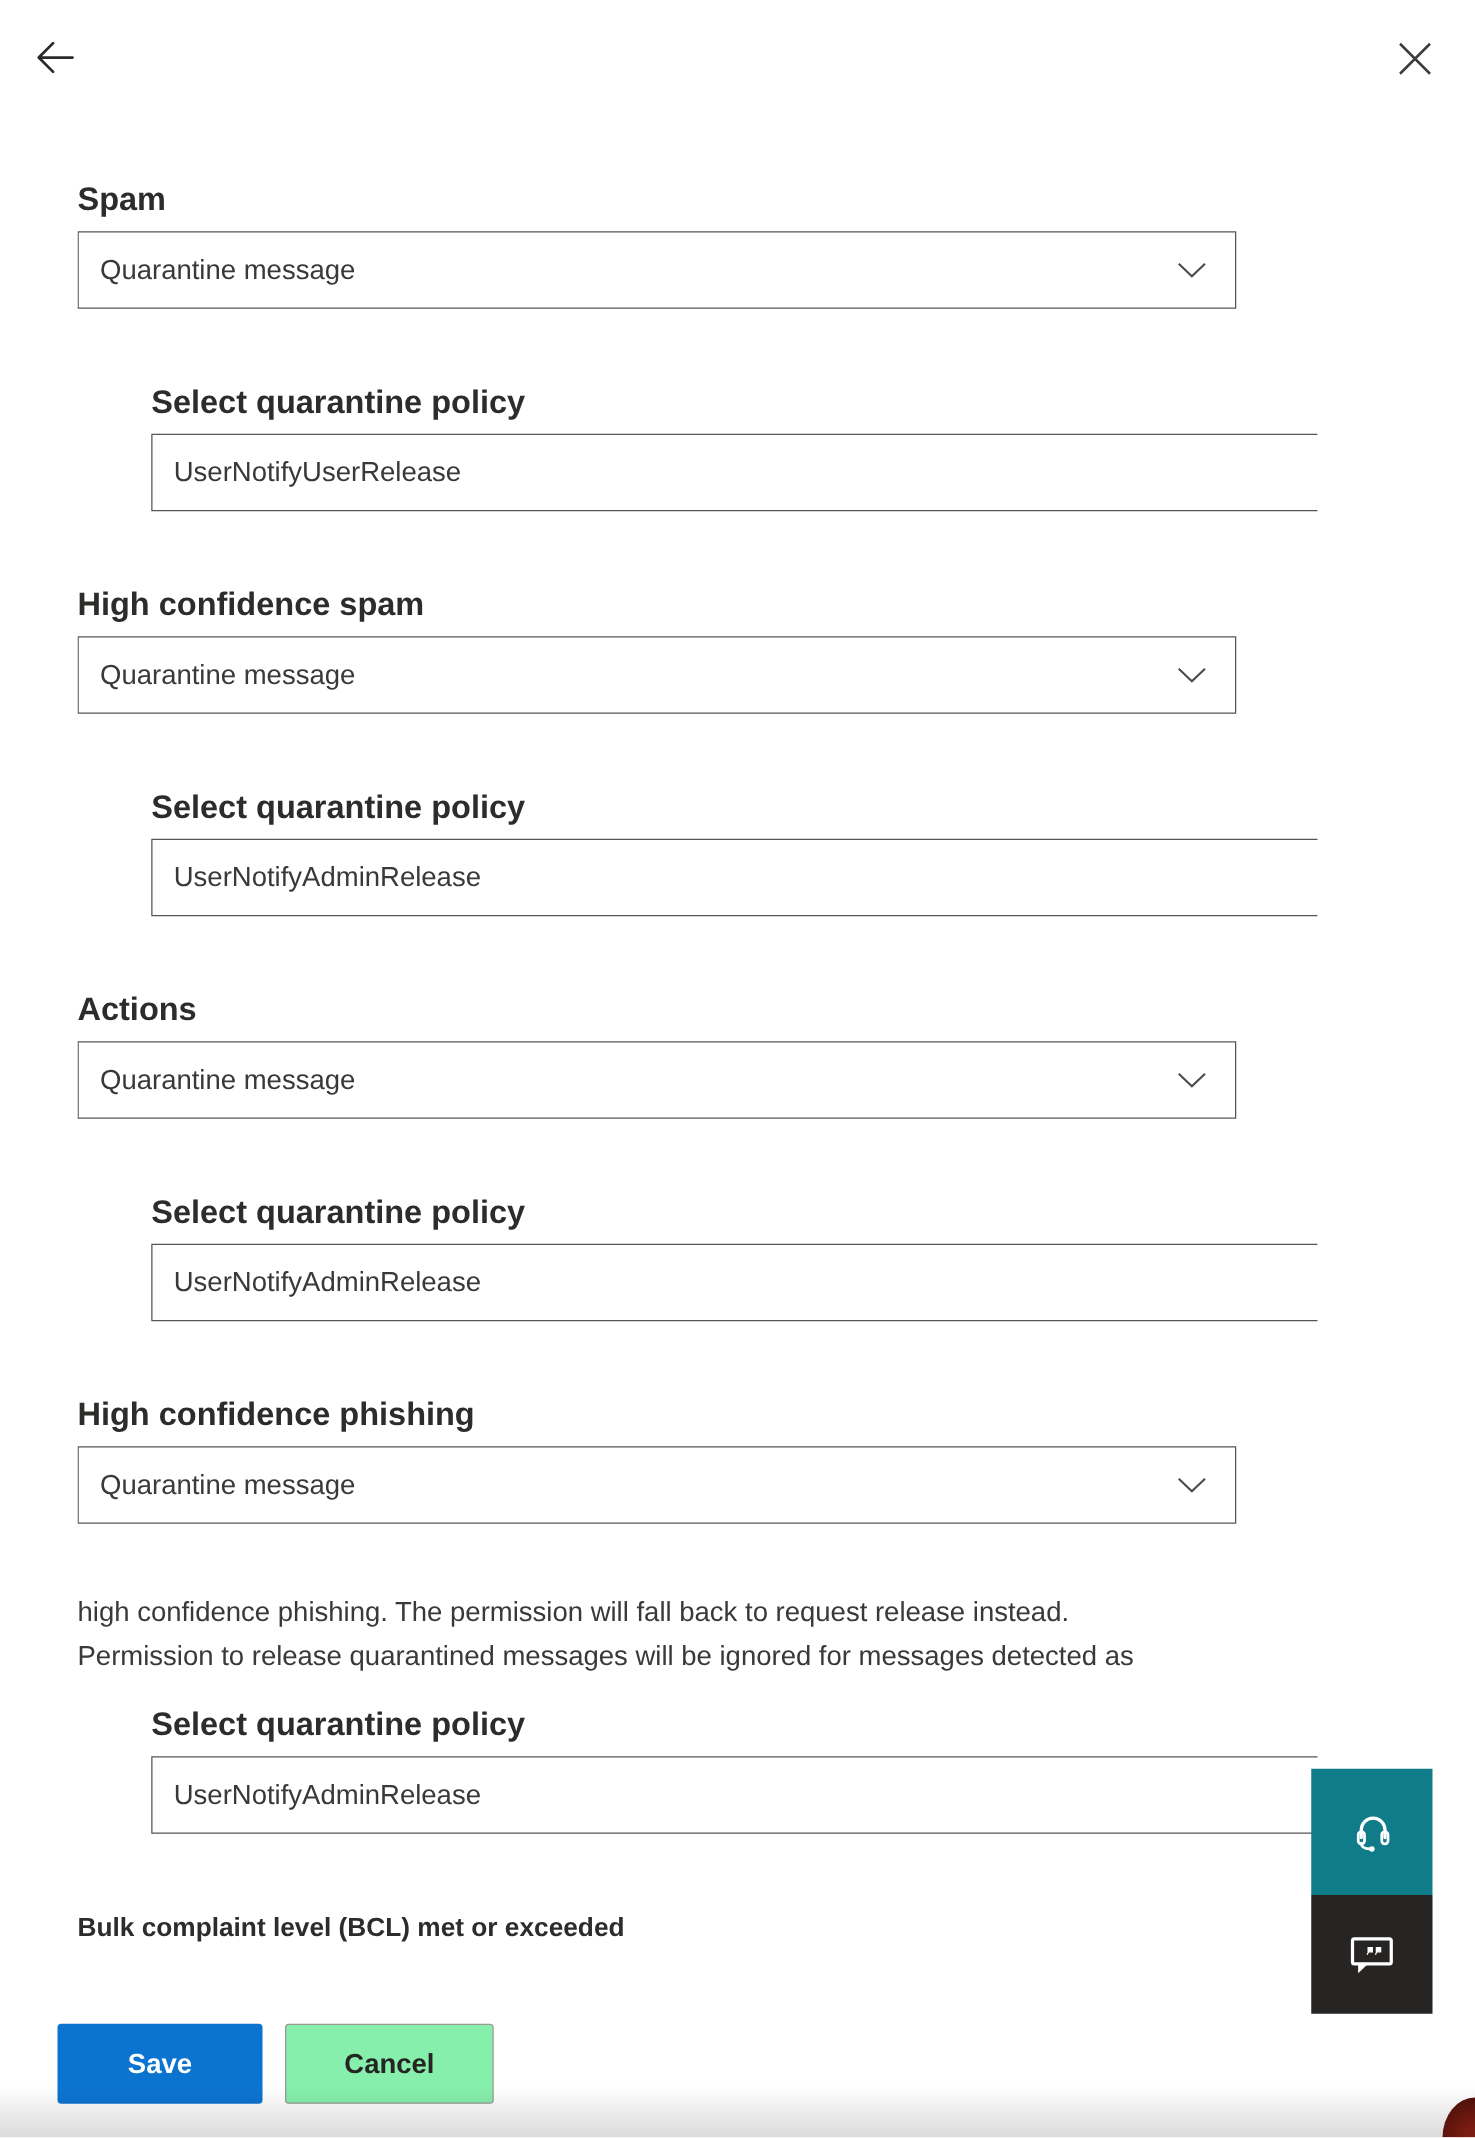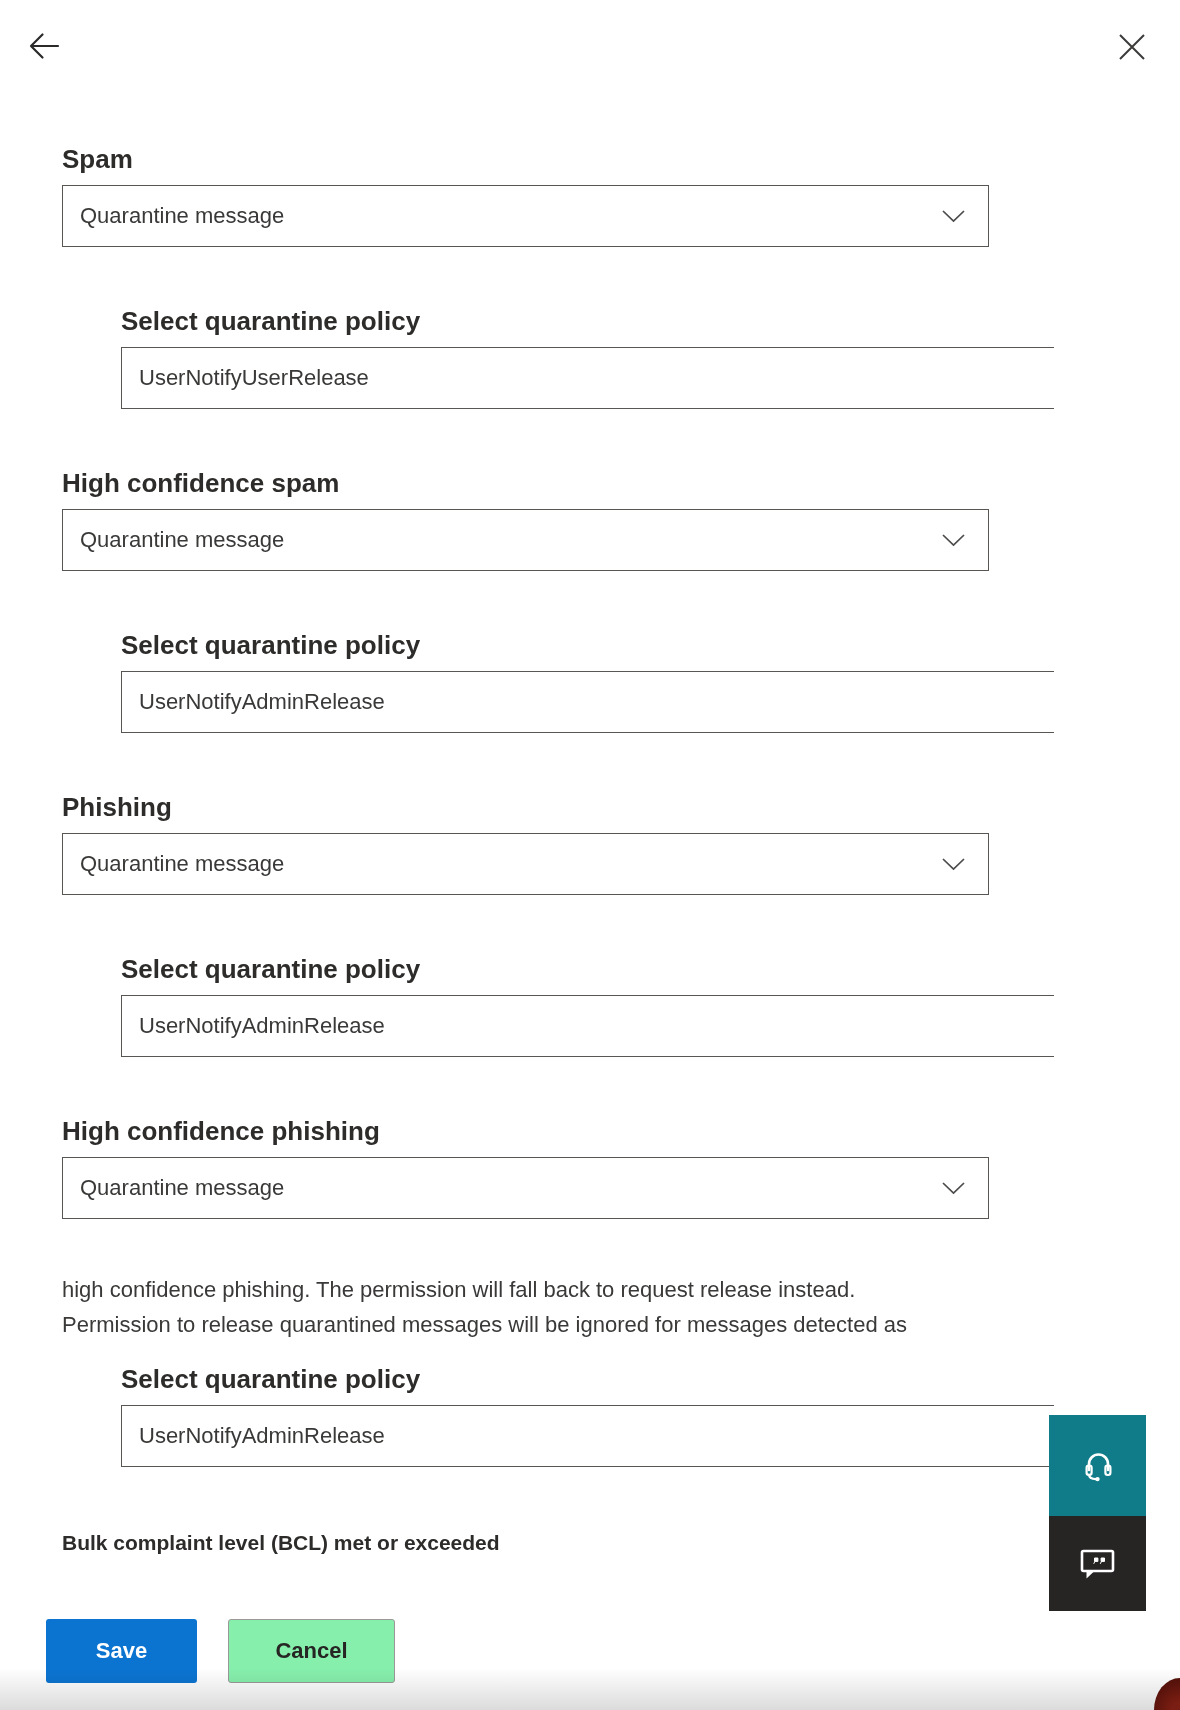--- a/index.html
+++ b/index.html
@@ -27,21 +27,21 @@
   .f7{margin-top:24px;}
   .truncated{margin-top:62px;font-size:21px;line-height:27px;font-weight:700;color:#2d2c2b;}
 
   .dropdown{position:relative;box-sizing:border-box;width:927px;height:62px;background:#fff;
             border:1.5px solid #585552;border-radius:0;cursor:pointer;}
   .dropdown .val{position:absolute;left:17px;top:50%;transform:translateY(-50%);
                  font-size:22px;color:#3a3938;white-space:nowrap;}
   .dropdown .chev{position:absolute;right:22px;top:50%;transform:translateY(-50%);line-height:0;}
 
   
-  .save{position:absolute;left:46px;top:1619px;width:151px;height:64px;background:#0b74d1;
+  .save{position:absolute;left:46px;top:1619px;width:164px;height:64px;background:#0b74d1;
         border:none;border-radius:3px;color:#ffffff;font-size:22px;font-weight:700;
         font-family:inherit;cursor:pointer;}
   .cancel{position:absolute;left:228px;top:1619px;width:167px;height:64px;background:#86efac;
         border:1.5px solid #9b9997;border-radius:3px;color:#262524;font-size:22px;font-weight:700;
         font-family:inherit;cursor:pointer;}
 
   
   .support{position:absolute;left:1049px;top:1415px;width:97px;height:101px;background:#107c89;
            border:none;cursor:pointer;line-height:0;}
   .feedback{position:absolute;left:1049px;top:1516px;width:97px;height:95px;background:#272424;
@@ -119,21 +119,21 @@
         <span class="val">UserNotifyAdminRelease</span>
         <span class="chev">
           <svg width="25" height="14" viewBox="0 0 25 14">
               <path d="M2 2 L12.5 12 L23 2" fill="none" stroke="#4d4b49" stroke-width="1.7"></path>
             </svg>
         </span>
       </div>
     </div>
 
     <div class="field f4">
-      <div class="label">Phishing</div>
+      <div class="label">Actions</div>
       <div class="dropdown">
         <span class="val">Quarantine message</span>
         <span class="chev">
           <svg width="25" height="14" viewBox="0 0 25 14">
               <path d="M2 2 L12.5 12 L23 2" fill="none" stroke="#4d4b49" stroke-width="1.7"></path>
             </svg>
         </span>
       </div>
     </div>
 

